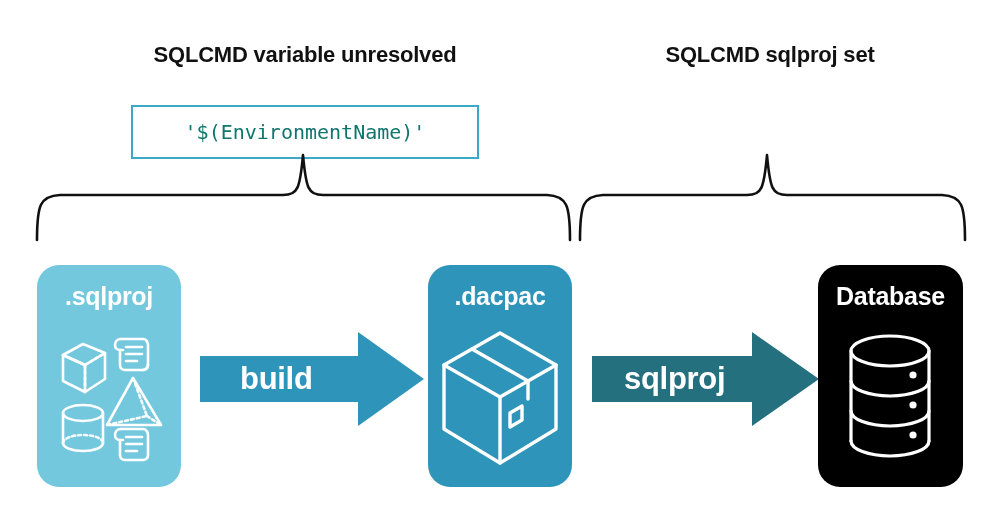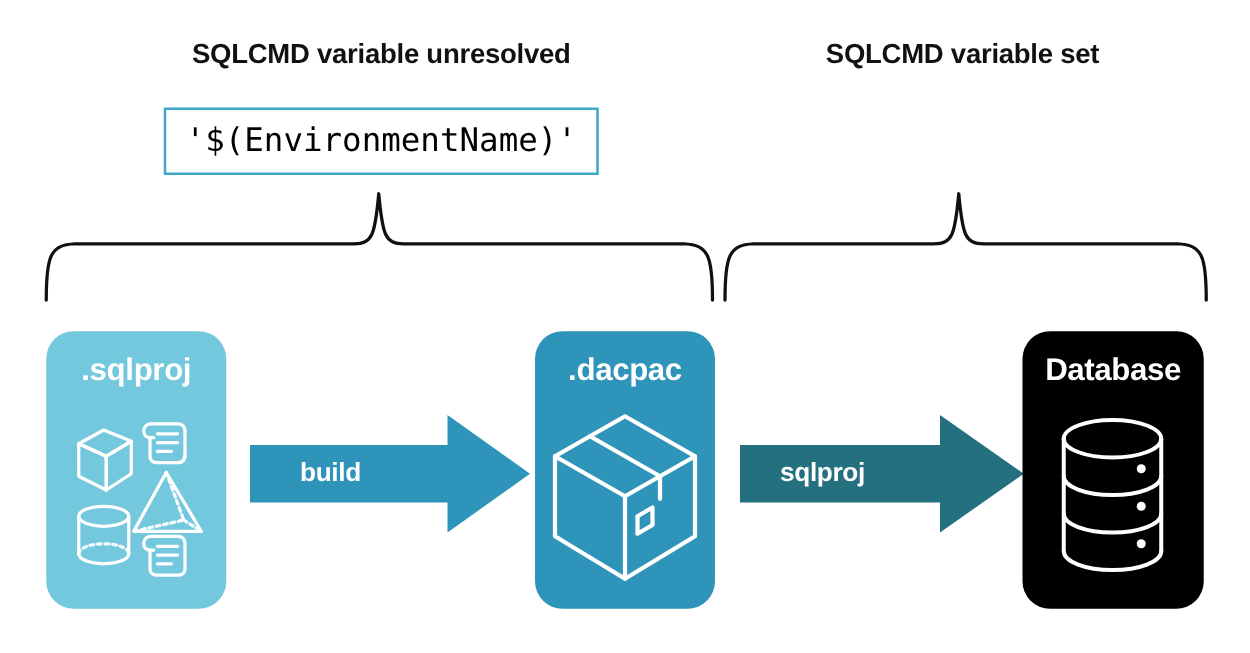--- a/index.html
+++ b/index.html
@@ -21,37 +21,39 @@
   
   .group-label {
     position: absolute;
     font-family: "Liberation Sans", sans-serif;
     font-weight: bold;
     font-size: 22px;
     color: #111111;
     text-align: center;
     letter-spacing: -0.2px;
     white-space: nowrap;
+    margin-top: 12px;
   }
   #label-left  { left: 55px;  top: 30px; width: 500px; }
   #label-right { left: 570px; top: 30px; width: 400px; }
 
   
   .code-box {
     position: absolute;
     box-sizing: border-box;
     background: #ffffff;
     border: 2px solid #3FA8C6;
     display: flex;
     align-items: center;
     justify-content: center;
     font-family: "DejaVu Sans Mono", "Liberation Mono", monospace;
-    font-size: 26px;
-    color: #000000;
+    font-size: 20px;
+    color: #0f766e;
     letter-spacing: 0px;
+    margin-top: 19px;
   }
   #code-left  { left: 131px; top: 86px; width: 348px; height: 54px; }
   #code-right { left: 666px; top: 86px; width: 203px; height: 54px; }
 
   
   #braces {
     position: absolute;
     left: 0;
     top: 0;
     width: 1000px;
@@ -100,35 +102,35 @@
   #arrow-deploy { left: 592px; top: 330px; width: 228px; height: 98px; }
   .arrow-label {
     position: absolute;
     top: 0;
     height: 98px;
     display: flex;
     align-items: center;
     color: #ffffff;
     font-family: "Liberation Sans", sans-serif;
     font-weight: bold;
-    font-size: 21px;
+    font-size: 31px;
     letter-spacing: -0.3px;
     white-space: nowrap;
   }
   #arrow-build .arrow-label  { left: 40px; }
   #arrow-deploy .arrow-label { left: 32px; }
 </style>
 </head>
 <body>
 
 <div id="stage">
 
   <div id="label-left" class="group-label">SQLCMD variable unresolved</div>
 
-  <div id="label-right" class="group-label">SQLCMD variable set</div>
+  <div id="label-right" class="group-label">SQLCMD sqlproj set</div>
 
   <div id="code-left" class="code-box">'$(EnvironmentName)'</div>
 
 
   <svg id="braces" viewBox="0 0 1000 522">
 
     <path d="M 37,240
              C 37,205 40,196 60,195
              L 283,195
              C 298,195 300,188 303,155

